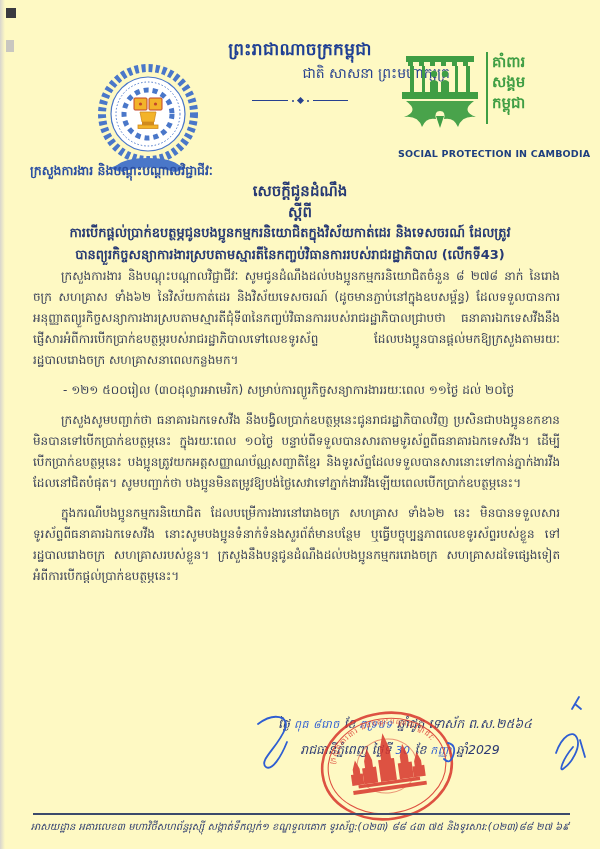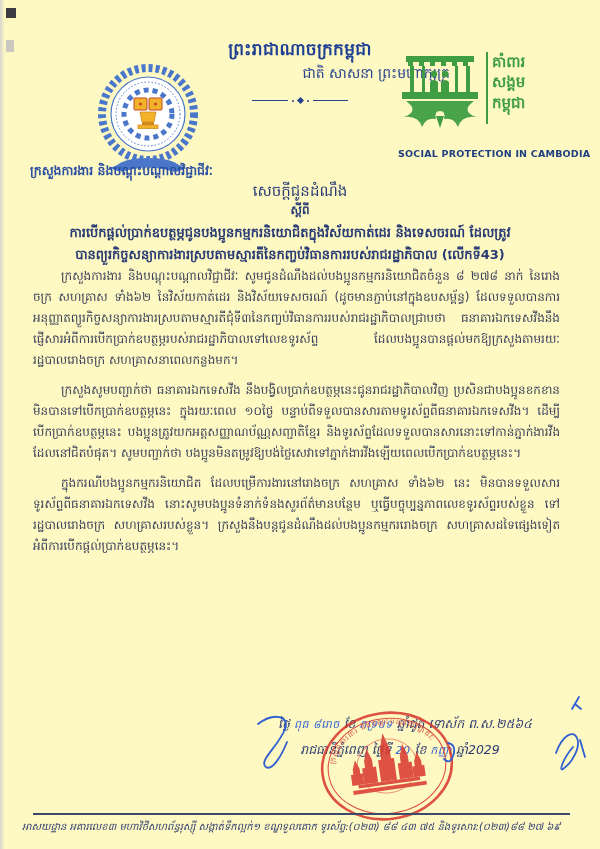--- a/index.html
+++ b/index.html
@@ -28,23 +28,23 @@
   .logo-right-row{display:flex;align-items:flex-start;gap:4px;}
   .logo-divider{width:2px;height:72px;background:#3f9e44;}
   .logo-khmer{display:flex;flex-direction:column;justify-content:center;}
   .logo-khmer span{font-size:15px;font-weight:bold;color:#3f9e44;line-height:1.35;}
   .logo-caption{margin-top:6px;font-size:9.5px;font-weight:bold;color:#1e3f7f;
     letter-spacing:.2px;text-align:center;white-space:nowrap;}
 
   .ministry-line{position:absolute;left:30px;top:163px;font-size:12.5px;font-weight:bold;color:#2b4fa2;}
 
   .notice-title{position:absolute;left:100px;top:181px;width:400px;text-align:center;
-    font-size:15px;font-weight:normal;color:#273a74;}
+    font-size:15px;font-weight:bold;color:#273a74;}
   .notice-sub{position:absolute;left:100px;top:202px;width:400px;text-align:center;
-    font-size:12px;font-weight:bold;color:#273a74;}
+    font-size:15px;font-weight:bold;color:#273a74;}
   .subject{position:absolute;left:45px;top:222px;width:490px;text-align:center;
     font-size:13px;font-weight:bold;color:#273a74;line-height:1.7;}
 
   
   .body-text{
     position:absolute;left:33px;top:266px;width:527px;height:412px;overflow:hidden;
     font-size:12px;line-height:21px;text-align:justify;color:#394059;
   }
   .body-text p{margin:0 0 9px 0;text-indent:28px;}
   .body-text p.no-space{margin-bottom:2px;}
@@ -55,21 +55,21 @@
   .date-line1{position:absolute;left:235px;top:716px;width:340px;text-align:center;
     font-size:12.5px;font-style:italic;color:#2c3a72;}
   .date-line2{position:absolute;left:255px;top:742px;width:290px;text-align:center;
     font-size:12.5px;font-style:italic;color:#2c3a72;}
   .hand{color:#2f5ed2;font-size:11px;letter-spacing:.5px;}
 
   .overlay{position:absolute;left:0;top:0;width:600px;height:849px;pointer-events:none;}
 
   
   .footer-rule{position:absolute;left:33px;top:813px;width:537px;height:1.5px;background:#3c4a6b;}
-  .footer-text{position:absolute;left:22px;top:820px;width:556px;text-align:left;
+  .footer-text{position:absolute;left:22px;top:820px;width:556px;text-align:center;
     font-size:10px;font-style:italic;color:#2b3a6e;white-space:nowrap;overflow:hidden;}
 </style>
 </head>
 <body>
 
 <div class="page">
 
   <div class="scan-mark"></div>
   <div class="scan-mark2"></div>
 
@@ -136,36 +136,37 @@
   <div class="notice-title">សេចក្តីជូនដំណឹង</div>
   <div class="notice-sub">ស្តីពី</div>
   <div class="subject">
     <span>ការបើកផ្តល់ប្រាក់ឧបត្ថម្ភជូនបងប្អូនកម្មករនិយោជិតក្នុងវិស័យកាត់ដេរ និងទេសចរណ៍ ដែលត្រូវ</span><br>
     <span>បានព្យួរកិច្ចសន្យាការងារស្របតាមស្មារតីនៃកញ្ចប់វិធានការរបស់រាជរដ្ឋាភិបាល (លើកទី43)</span>
   </div>
 
   <div class="body-text">
     <p>ក្រសួងការងារ និងបណ្តុះបណ្តាលវិជ្ជាជីវៈ សូមជូនដំណឹងដល់បងប្អូនកម្មករនិយោជិតចំនួន ៨ ២៧៨ នាក់ នៃរោងចក្រ សហគ្រាស ទាំង៦២ នៃវិស័យកាត់ដេរ និងវិស័យទេសចរណ៍ (ដូចមានភ្ជាប់នៅក្នុងឧបសម្ព័ន្ធ) ដែលទទួលបានការអនុញ្ញាតព្យួរកិច្ចសន្យាការងារស្របតាមស្មារតីជុំទី៣នៃកញ្ចប់វិធានការរបស់រាជរដ្ឋាភិបាលជ្រាបថា ធនាគារឯកទេសវីងនឹងផ្ញើសារអំពីការបើកប្រាក់ឧបត្ថម្ភរបស់រាជរដ្ឋាភិបាលទៅលេខទូរស័ព្ទ ដែលបងប្អូនបានផ្តល់មកឱ្យក្រសួងតាមរយៈរដ្ឋបាលរោងចក្រ សហគ្រាសនាពេលកន្លងមក។</p>
     <ul class="amounts">
+      <li>- ១២១ ៥០០រៀល (៣០ដុល្លារអាមេរិក) សម្រាប់ការព្យួរកិច្ចសន្យាការងាររយៈពេល ១១ថ្ងៃ ដល់ ២០ថ្ងៃ</li>
     </ul>
     <p>ក្រសួងសូមបញ្ជាក់ថា ធនាគារឯកទេសវីង នឹងបង្វិលប្រាក់ឧបត្ថម្ភនេះជូនរាជរដ្ឋាភិបាលវិញ ប្រសិនជាបងប្អូនខកខានមិនបានទៅបើកប្រាក់ឧបត្ថម្ភនេះ ក្នុងរយៈពេល ១០ថ្ងៃ បន្ទាប់ពីទទួលបានសារតាមទូរស័ព្ទពីធនាគារឯកទេសវីង។ ដើម្បីបើកប្រាក់ឧបត្ថម្ភនេះ បងប្អូនត្រូវយកអត្តសញ្ញាណប័ណ្ណសញ្ជាតិខ្មែរ និងទូរស័ព្ទដែលទទួលបានសារនោះទៅកាន់ភ្នាក់ងារវីងដែលនៅជិតបំផុត។ សូមបញ្ជាក់ថា បងប្អូនមិនតម្រូវឱ្យបង់ថ្លៃសេវាទៅភ្នាក់ងារវីងឡើយពេលបើកប្រាក់ឧបត្ថម្ភនេះ។</p>
     <p>ក្នុងករណីបងប្អូនកម្មករនិយោជិត ដែលបម្រើការងារនៅរោងចក្រ សហគ្រាស ទាំង៦២ នេះ មិនបានទទួលសារទូរស័ព្ទពីធនាគារឯកទេសវីង នោះសូមបងប្អូនទំនាក់ទំនងសួរព័ត៌មានបន្ថែម ឬធ្វើបច្ចុប្បន្នភាពលេខទូរស័ព្ទរបស់ខ្លួន ទៅរដ្ឋបាលរោងចក្រ សហគ្រាសរបស់ខ្លួន។ ក្រសួងនឹងបន្តជូនដំណឹងដល់បងប្អូនកម្មកររោងចក្រ សហគ្រាសដទៃផ្សេងទៀតអំពីការបើកផ្តល់ប្រាក់ឧបត្ថម្ភនេះ។</p>
 
   </div>
 
   <div class="date-line1">
     <span>ថ្ងៃ</span>
     <span class="hand">ពុធ ៨រោច</span>
     <span>ខែ</span>
     <span class="hand">ភទ្របទ</span>
     <span>ឆ្នាំជូត ទោស័ក ព.ស.២៥៦៤</span>
   </div>
   <div class="date-line2">
     <span>រាជធានីភ្នំពេញ ថ្ងៃទី</span>
-    <span class="hand">20</span>
+    <span class="hand">30</span>
     <span>ខែ</span>
     <span class="hand">កញ្ញា</span>
     <span>ឆ្នាំ2029</span>
   </div>
 
   <svg class="overlay" viewBox="0 0 600 849">
     <g transform="rotate(-8 387 766)" opacity="0.85">
       <ellipse cx="387" cy="766" rx="65" ry="53" fill="none" stroke="#d8352c" stroke-width="2.6"></ellipse>
       <ellipse cx="387" cy="766" rx="59" ry="47.5" fill="none" stroke="#d8352c" stroke-width="1.1"></ellipse>
       <path id="stampTextPath" d="M 334,766 a 53,42 0 1 1 106,0" fill="none"></path>

